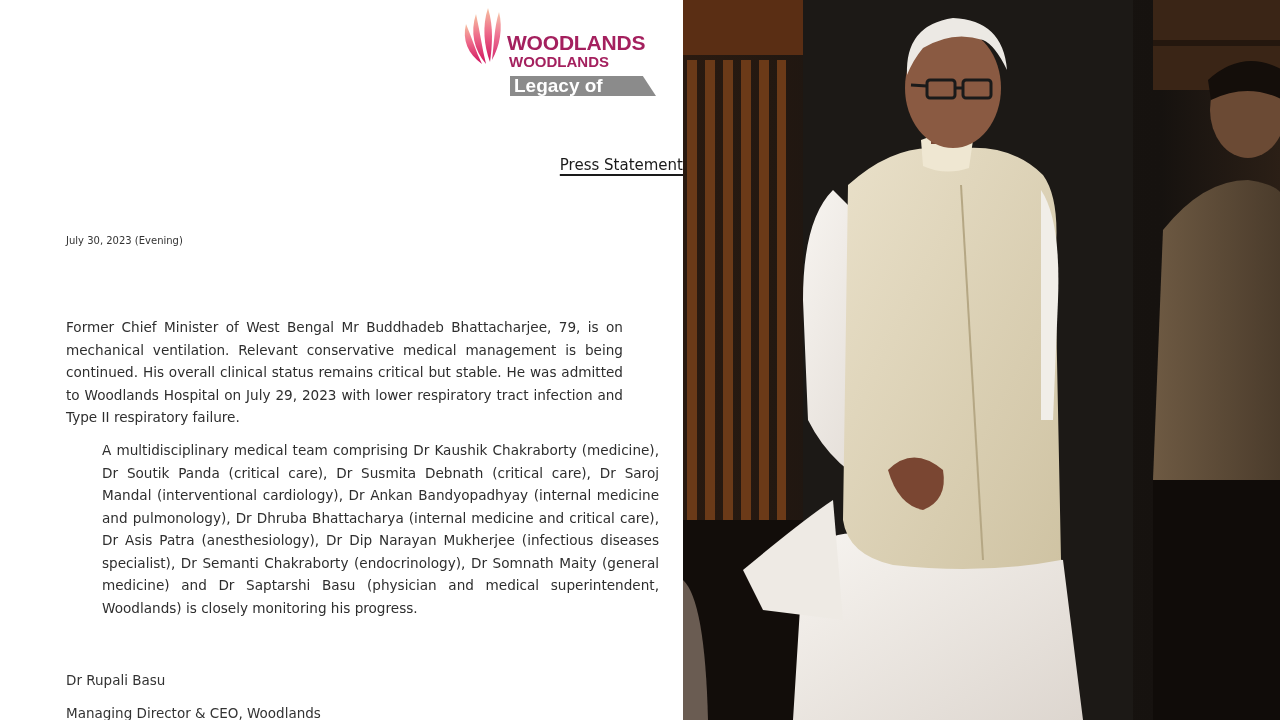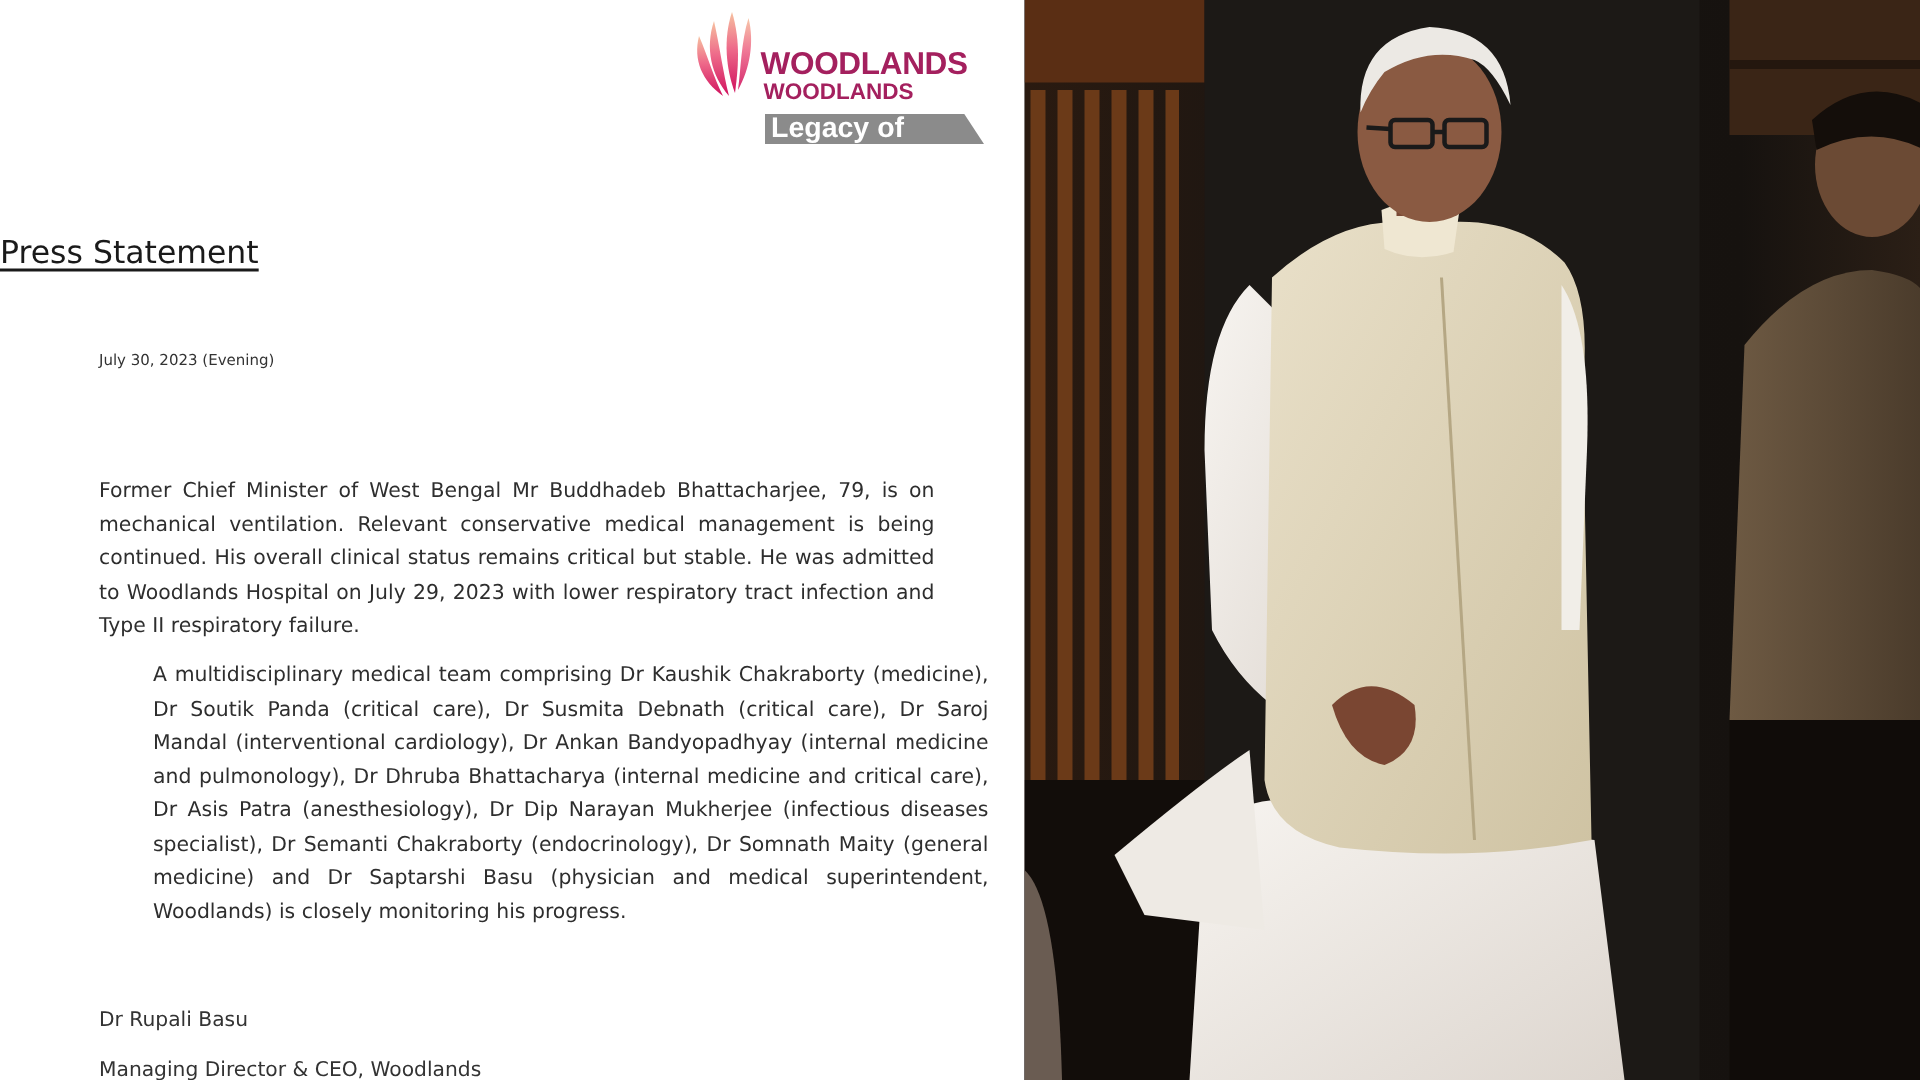--- a/index.html
+++ b/index.html
@@ -27,22 +27,22 @@
     }
     .logo-tag {
       position: absolute; left: 48px; top: 70px; height: 20px; width: 146px;
       background: #8b8b8b; color: #ffffff;
       font-family: "Liberation Sans", sans-serif; font-weight: bold; font-size: 19px;
       line-height: 20px; padding-left: 4px;
       clip-path: polygon(0 0, 91% 0, 100% 100%, 0 100%);
     }
 
     .title {
-      position: absolute; left: 0; width: 683px; top: 156px; text-align: left;
-      font-family: "DejaVu Sans", sans-serif; font-size: 21px; color: #1a1a1a;
+      position: absolute; left: 0; width: 683px; top: 156px; text-align: right;
+      font-family: "DejaVu Sans", sans-serif; font-size: 15px; color: #1a1a1a;
     }
     .title span { text-decoration: underline; text-underline-offset: 4px; text-decoration-thickness: 1.5px; }
 
     .meta { position: absolute; left: 66px; top: 229px; font-size: 10px; line-height: 23px; color: #333; }
 
     .para {
       position: absolute; left: 66px; width: 557px;
       font-size: 13.6px; line-height: 22.5px; color: #2e2e2e;
       text-align: justify;
     }

